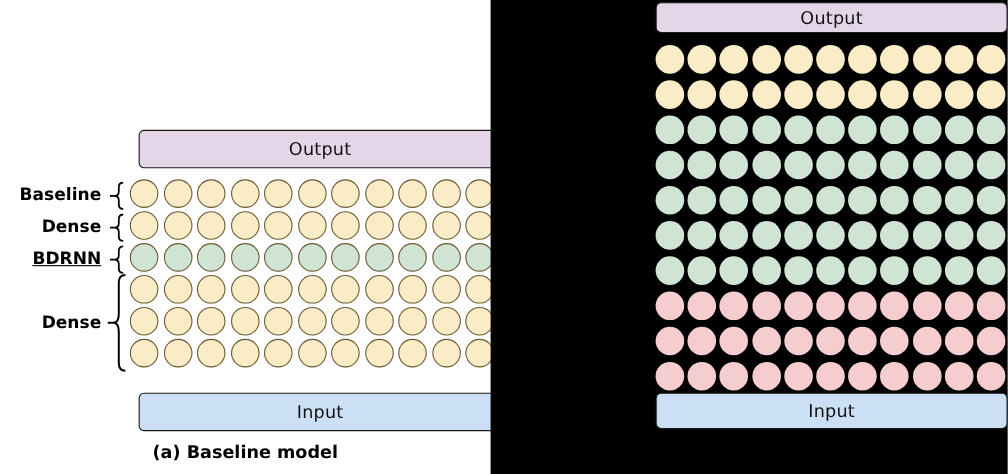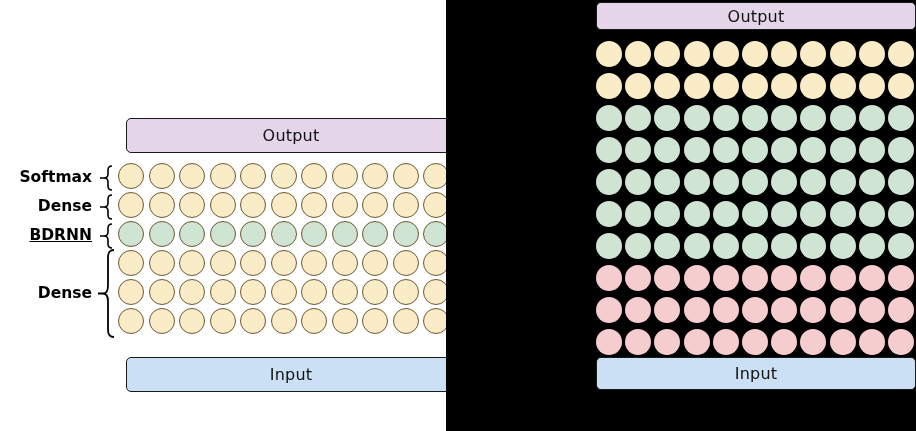--- a/index.html
+++ b/index.html
@@ -171,21 +171,21 @@
           <div class="node node-l n-cream" style="left: 152.5px; top: 0px;"></div>
           <div class="node node-l n-cream" style="left: 183px; top: 0px;"></div>
           <div class="node node-l n-cream" style="left: 213.5px; top: 0px;"></div>
           <div class="node node-l n-cream" style="left: 244px; top: 0px;"></div>
           <div class="node node-l n-cream" style="left: 274.5px; top: 0px;"></div>
           <div class="node node-l n-cream" style="left: 305px; top: 0px;"></div>
         </div>
       </div>
 
     <div id="left-labels">
-        <div class="lbl" style="left: 0px; width: 92px; top: 167.5px;">Softmax</div>
+        <div class="lbl" style="left: 0px; width: 92px; top: 167.5px;">Baseline</div>
         <div class="brace" style="left: 99px; top: 164.5px;">
           <svg width="14" height="26">
             <path d="M1 13 H5 M5 13 Q9 13 9 9 V5 Q9 1 13 1 M5 13 Q9 13 9 17 V21 Q9 25 13 25" stroke="#000" fill="none" stroke-width="1.6"></path>
           </svg>
         </div>
         <div class="lbl" style="left: 0px; width: 92px; top: 196.5px;">Dense</div>
         <div class="brace" style="left: 99px; top: 193.5px;">
           <svg width="14" height="26">
             <path d="M1 13 H5 M5 13 Q9 13 9 9 V5 Q9 1 13 1 M5 13 Q9 13 9 17 V21 Q9 25 13 25" stroke="#000" fill="none" stroke-width="1.6"></path>
           </svg>
@@ -201,20 +201,21 @@
           <svg width="18" height="91">
             <path d="M1 45.5 H6 M6 45.5 Q11 45.5 11 37.5 V9 Q11 2 17 2 M6 45.5 Q11 45.5 11 53.5 V82 Q11 89 17 89" stroke="#000" fill="none" stroke-width="1.8"></path>
           </svg>
         </div>
       </div>
 
     <div class="bar bar-input" id="left-input">
       <span>Input</span>
     </div>
 
+    <div id="caption">(a) Baseline model</div>
   </div>
 
   <div id="black-overlay"></div>
 
   <div id="right-panel">
 
     <div class="bar bar-output" id="right-output">
       <span>Output</span>
     </div>
 

